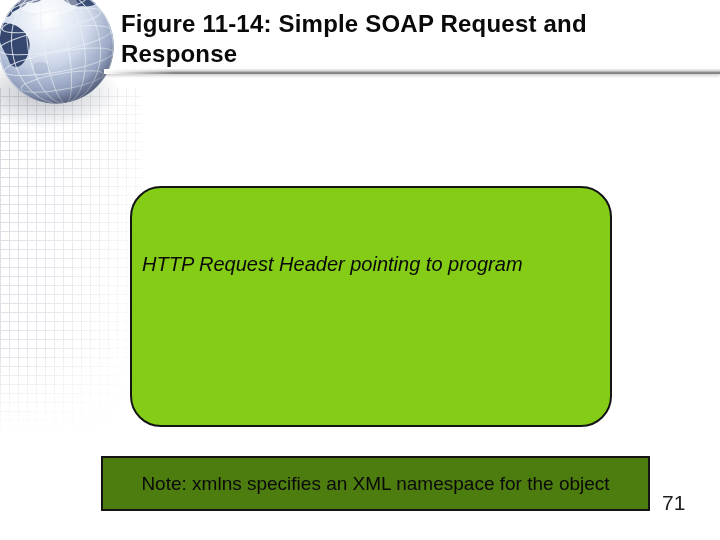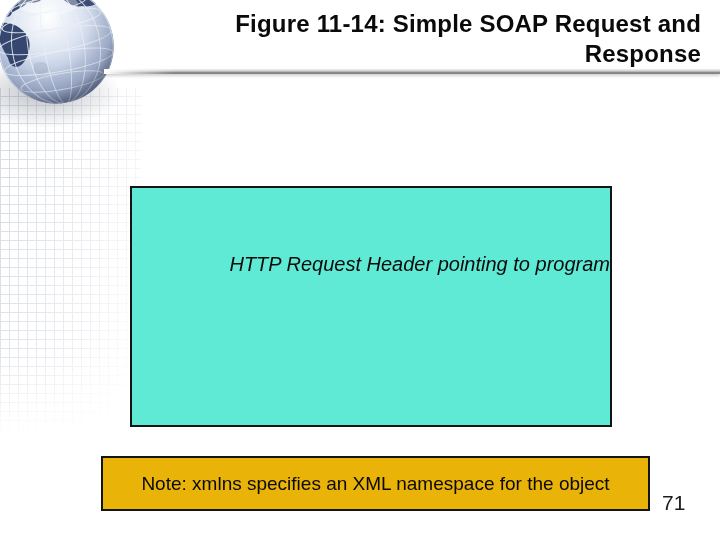--- a/index.html
+++ b/index.html
@@ -4,21 +4,20 @@
 <style>
   html,body{margin:0;padding:0;background:#888;}
   .slide{
     position:relative;
     width:720px;height:540px;
     background:#ffffff;
     overflow:hidden;
     font-family:"Liberation Sans","DejaVu Sans",sans-serif;
     color:#0a0a0a;
     margin:0 auto;
-    text-align:right;
   }
   
   .bg-pattern{
     position:absolute;left:0;top:88px;width:142px;height:360px;
     background:
       linear-gradient(to bottom, rgba(255,255,255,0) 72%, #ffffff 97%),
       linear-gradient(100deg, rgba(255,255,255,0) 0%, rgba(255,255,255,0.45) 50%, #ffffff 92%),
       repeating-linear-gradient(0deg, #d7dbe2 0px, #d7dbe2 1px, rgba(0,0,0,0) 1px, rgba(0,0,0,0) 9px),
       repeating-linear-gradient(90deg, #d7dbe2 0px, #d7dbe2 1px, rgba(0,0,0,0) 1px, rgba(0,0,0,0) 9px);
   }
@@ -115,29 +114,29 @@
   </svg>
 
   <div class="title">
     <div>Figure 11-14: Simple SOAP Request and</div>
     <div>Response</div>
   </div>
 
   <div class="title-rule"></div>
 
 
-  <div class="code-box box-blue" style="background-color: #5eead4; border-color: rgb(20, 20, 20);">
+  <div class="code-box box-blue" style="background-color: #84cc16; border-color: rgb(20, 20, 20); border-radius: 31px;">
     <div class="code-line italic">HTTP Request Header pointing to program</div>
     
     
     
     
     
     
   </div>
 
-  <div class="note-box box-blue" style="background-color: #eab308; border-color: rgb(20, 20, 20);">
+  <div class="note-box box-blue" style="background-color: #4d7c0f; border-color: rgb(20, 20, 20);">
     <span>Note: xmlns specifies an XML namespace for the object</span>
   </div>
 
   <div class="page-number">71</div>
 
 </div>
 
 </body></html>

